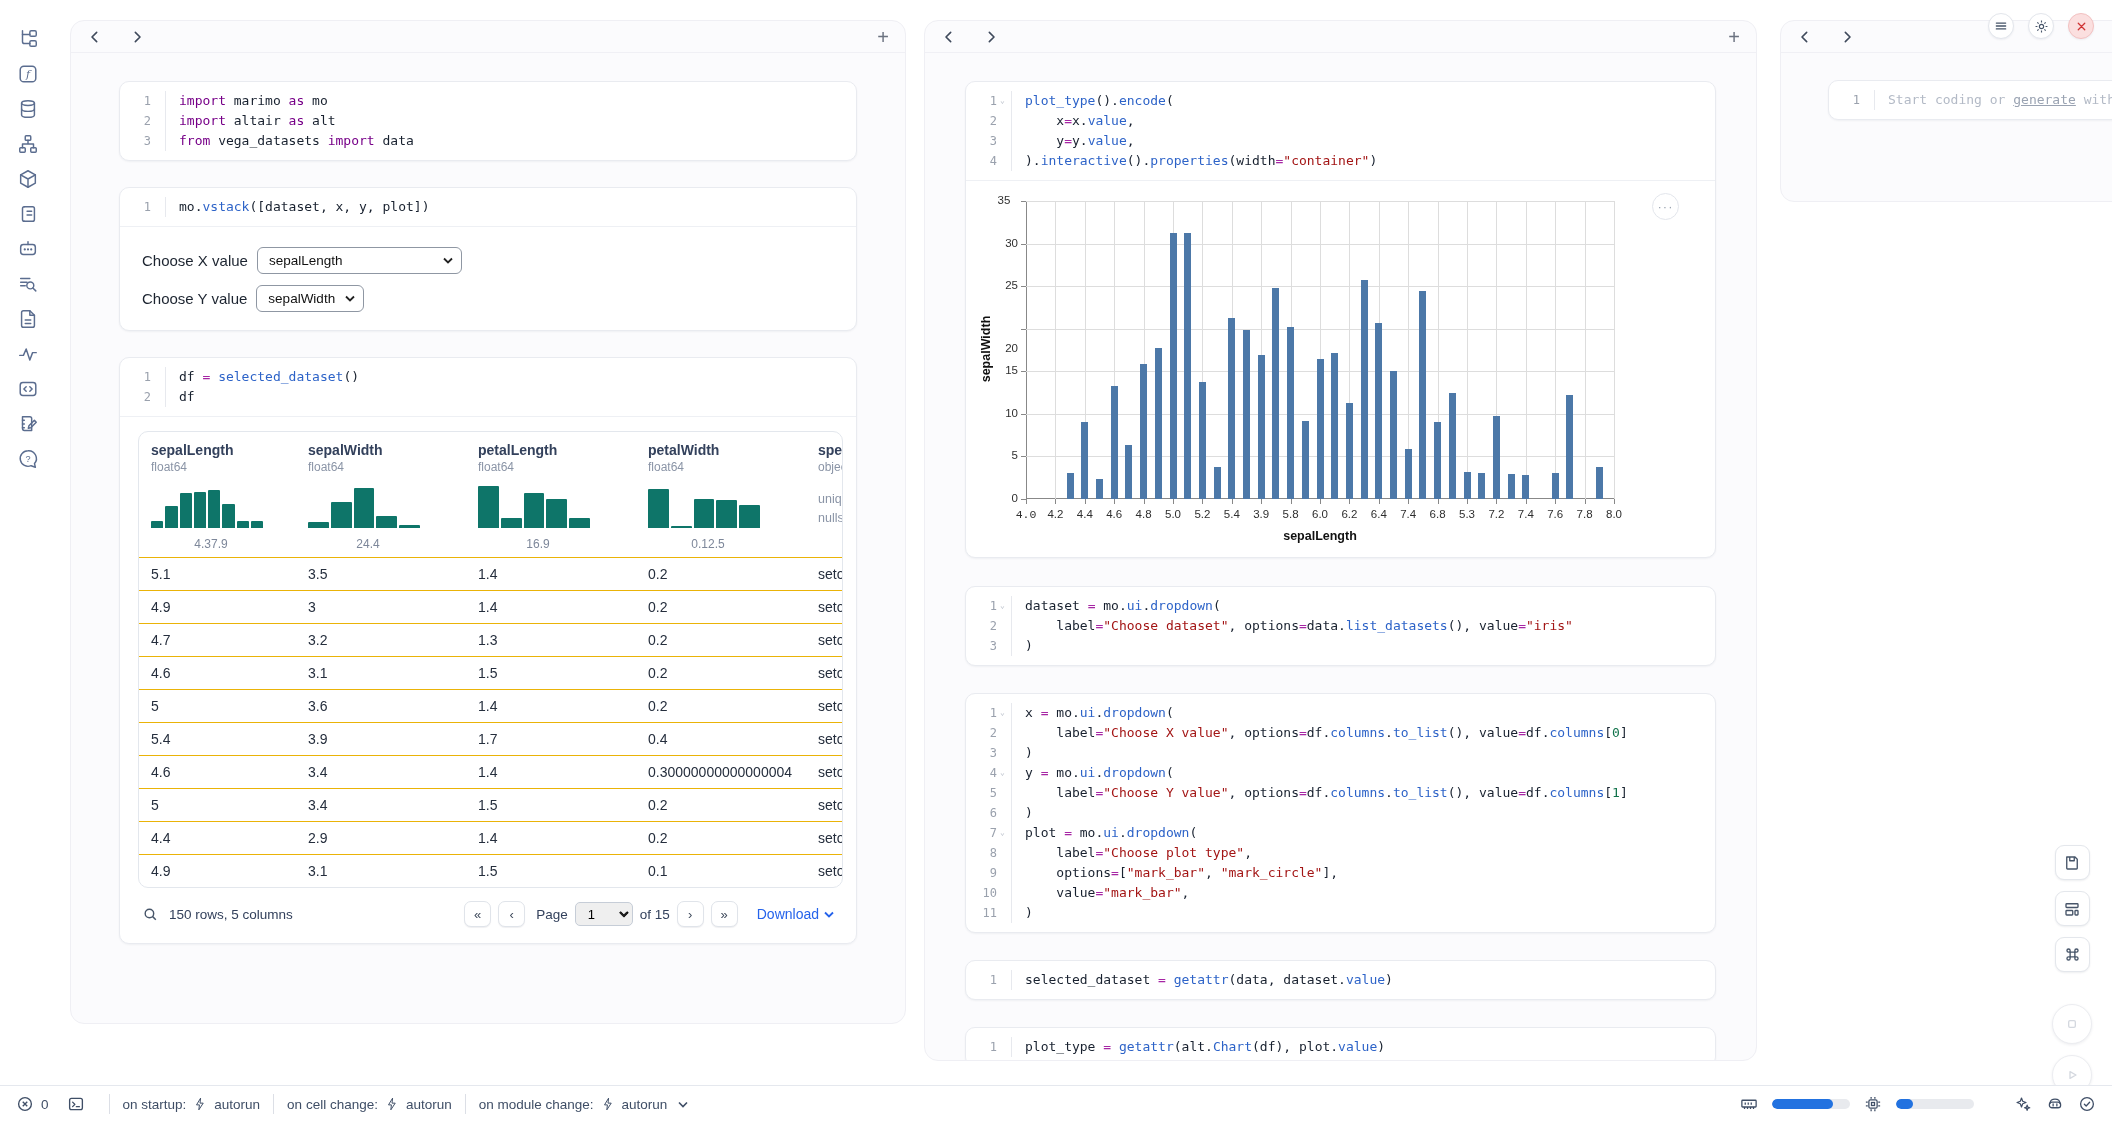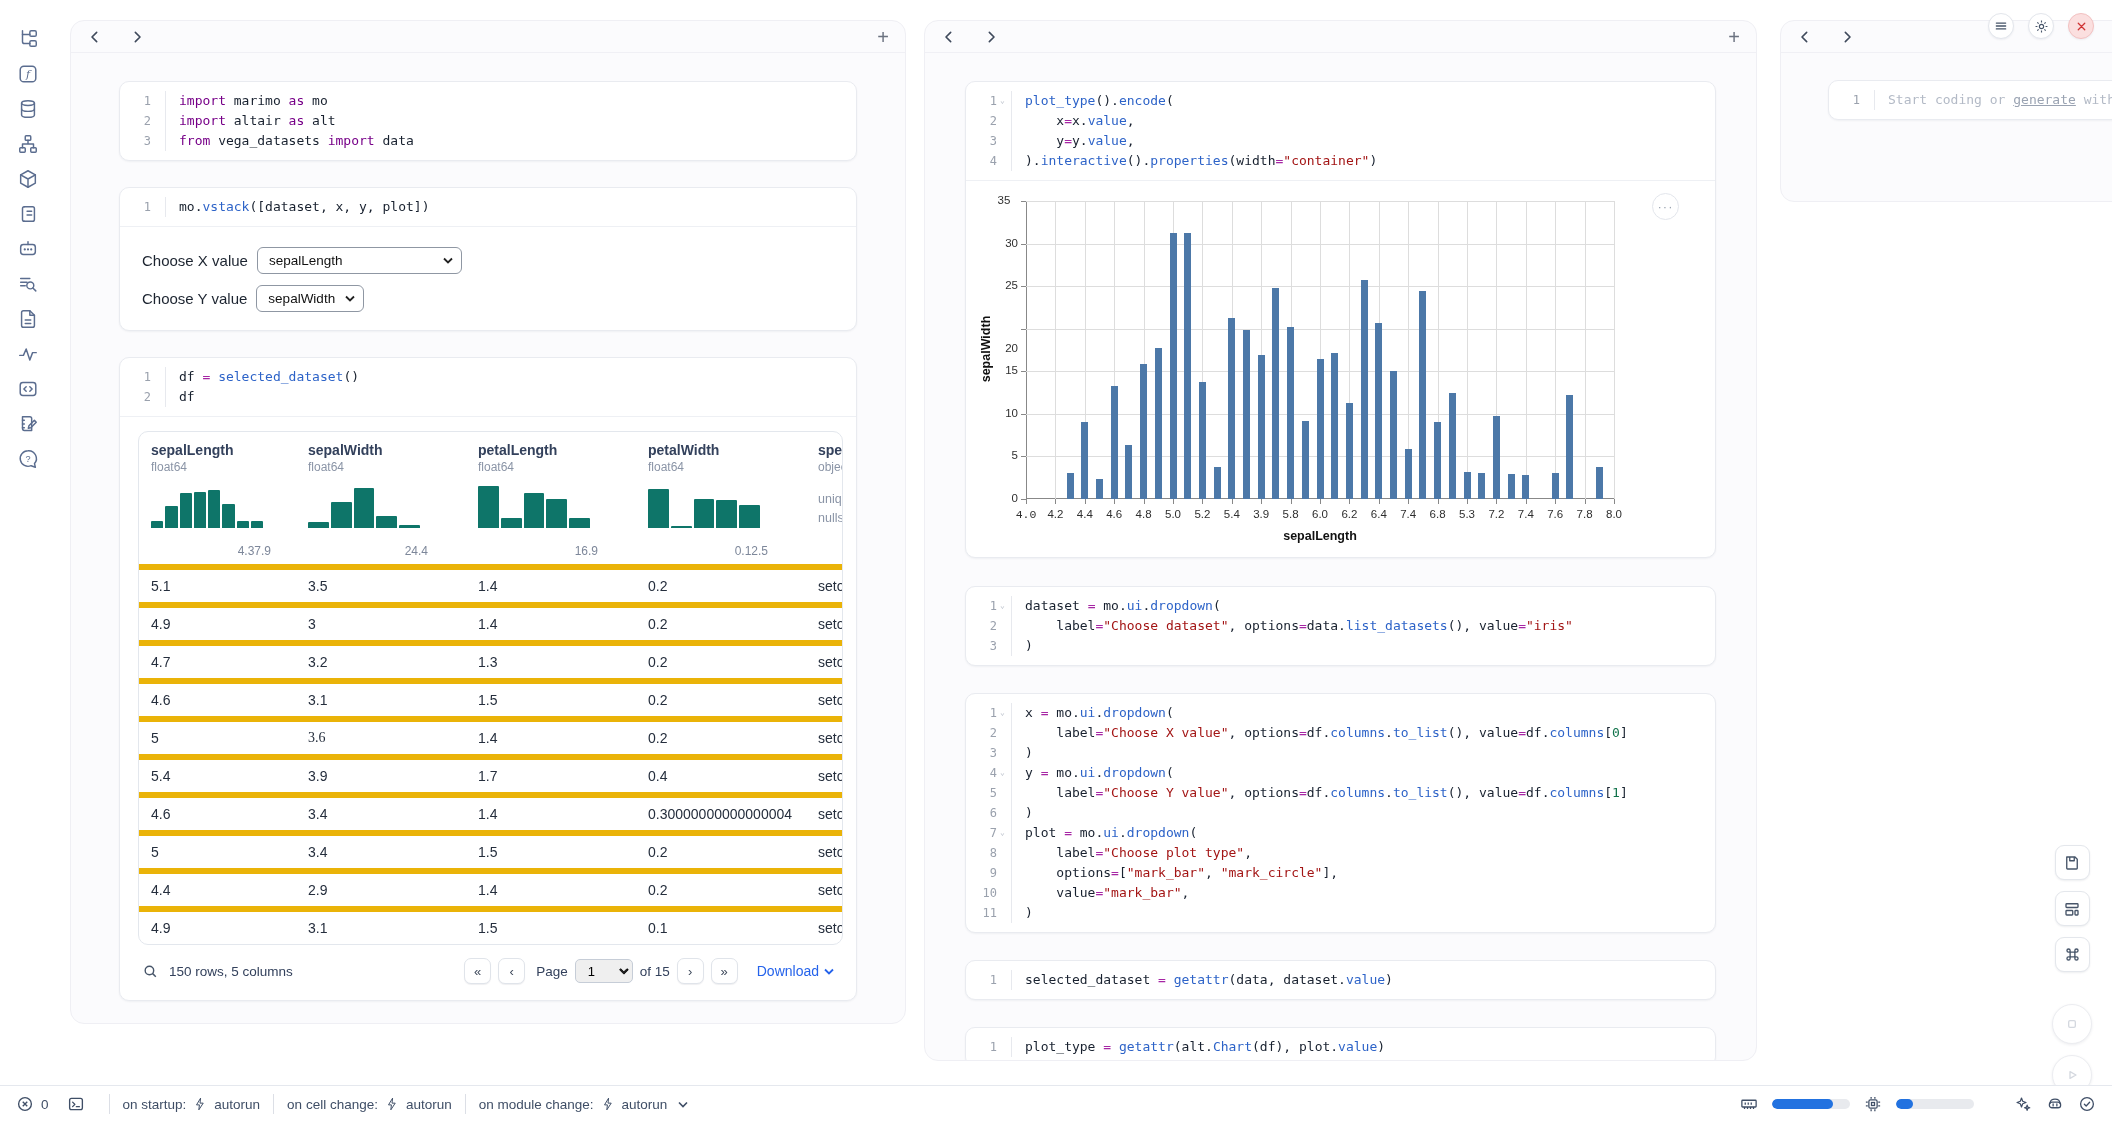--- a/index.html
+++ b/index.html
@@ -36,23 +36,23 @@
   .selwrap .chev{position:absolute;right:9px;pointer-events:none;color:#222}
   
   .tout{padding:14px 18px 12px}
   .tbl{border:1px solid #e3e7ed;border-radius:10px;overflow:hidden;width:705px;background:#fff}
   .thead{display:flex}
   .thc{flex:none;padding:10px 0 6px 12px}
   .cname{font-size:14px;font-weight:bold;color:#33415c;white-space:nowrap;overflow:hidden}
   .cdtype{font-size:12px;color:#8a94a6;margin-top:2px;white-space:nowrap;overflow:hidden}
   .hist{display:flex;align-items:flex-end;gap:2px;height:44px;width:112px;margin-top:10px}
   .hist div{flex:1;background:#0e7569;border-radius:1px 1px 0 0}
-  .minmax{display:flex;justify-content:flex-end;width:120px;font-size:12px;color:#7d879a;margin-top:16px}
+  .minmax{display:flex;justify-content:center;width:120px;font-size:12px;color:#7d879a;margin-top:9px}
   .stats{font-size:12.5px;color:#8a94a6;margin-top:16px;line-height:19px;white-space:nowrap}
-  .trow{display:flex;border-top:6px solid #eab308}
+  .trow{display:flex;border-top:1px solid #eab308}
   .td{flex:none;font-size:14px;color:#252e3d;line-height:32px;padding-left:12px;white-space:nowrap;overflow:hidden}
   .tfoot{display:flex;align-items:center;gap:10px;padding:13px 4px 4px;font-size:13.5px;color:#33415c}
   .tfoot .mag{width:17px;height:17px;color:#475569}
   .pag{margin-left:auto;display:flex;align-items:center;gap:7px}
   .pbtn{width:27px;height:26px;border:1px solid #e0e4ea;border-radius:7px;background:#fff;
         box-shadow:0 1px 1px rgba(25,35,60,.07);color:#3f4a5c;font-size:13px;display:flex;
         align-items:center;justify-content:center;cursor:pointer}
   .psel{height:24px;border:1px solid #c6cdd7;border-radius:5px;font-size:13px;padding:0 20px 0 8px}
   .psel-wrap .chev{right:5px}
   .dl{color:#2563eb;font-size:14px;margin-left:12px;display:flex;align-items:center;gap:5px;cursor:pointer}
@@ -371,21 +371,21 @@
           </div>
           <div class="trow">
             <div class="td" style="width: 157px;">4.6</div>
             <div class="td" style="width: 170px;">3.1</div>
             <div class="td" style="width: 170px;">1.5</div>
             <div class="td" style="width: 170px;">0.2</div>
             <div class="td" style="width: 140px;">setosa</div>
           </div>
           <div class="trow">
             <div class="td" style="width: 157px;">5</div>
-            <div class="td" style="width: 170px; font-family: Liberation Serif, serif;">3.6</div>
+            <div class="td" style="width: 170px;">3.6</div>
             <div class="td" style="width: 170px;">1.4</div>
             <div class="td" style="width: 170px;">0.2</div>
             <div class="td" style="width: 140px;">setosa</div>
           </div>
           <div class="trow">
             <div class="td" style="width: 157px;">5.4</div>
             <div class="td" style="width: 170px;">3.9</div>
             <div class="td" style="width: 170px;">1.7</div>
             <div class="td" style="width: 170px;">0.4</div>
             <div class="td" style="width: 140px;">setosa</div>

